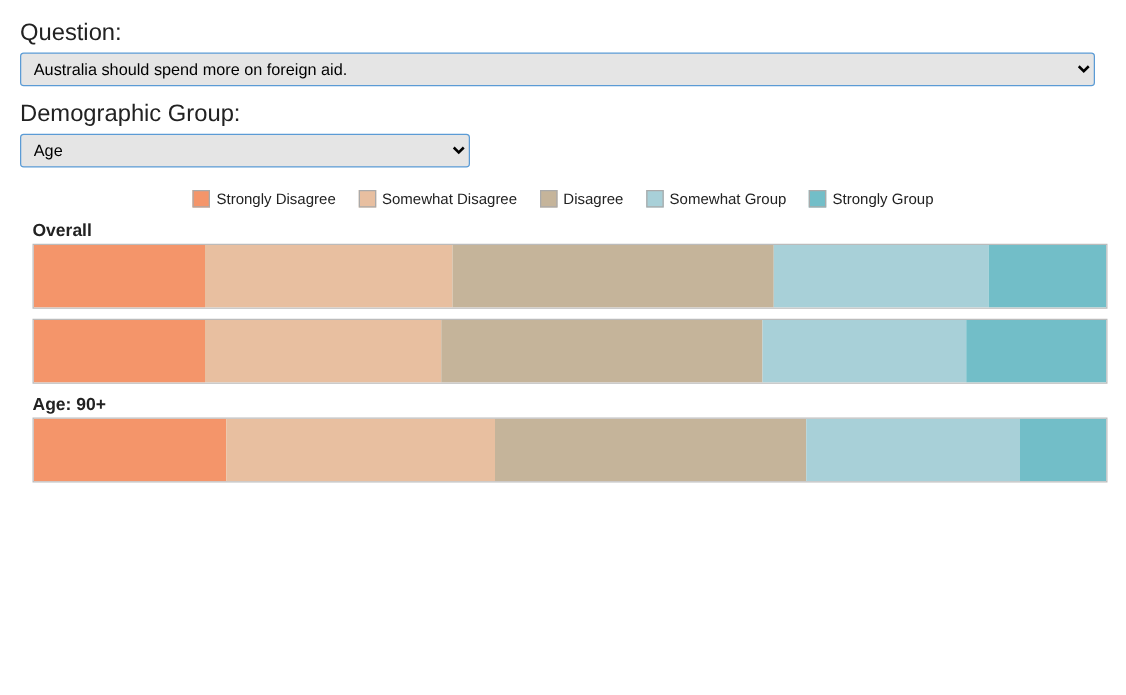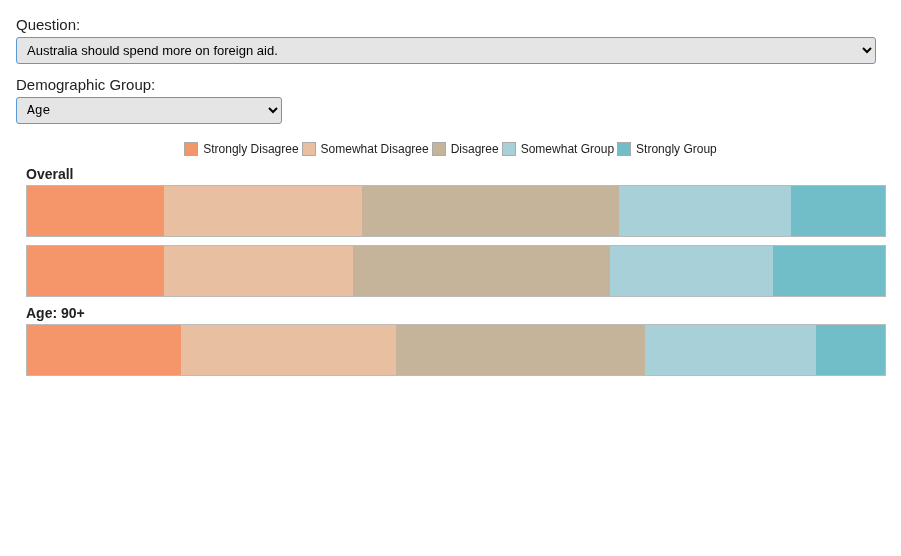--- a/index.html
+++ b/index.html
@@ -6,46 +6,45 @@
     body {
       font-family: Arial, sans-serif;
       font-size: 13px;
       background: #fff;
       color: #222;
       padding: 16px;
       width: 901px;
       min-height: 556px;
     }
     .label {
-      font-size: 15px;
+      font-size: 19px;
       margin-bottom: 4px;
     }
     .dropdown-wrapper {
       margin-bottom: 12px;
     }
     select {
       border: 1.5px solid #5b9bd5;
       border-radius: 3px;
       padding: 4px 6px;
       font-size: 13px;
       background: #e5e5e5;
       appearance: auto;
     }
     #question-select {
       width: 860px;
     }
     #demographic-select {
-      width: 266px;
-      font-family: Liberation Mono, monospace;
+      width: 360px;
     }
     .legend {
       display: flex;
       align-items: flex-start;
       justify-content: center;
-      gap: 3px;
+      gap: 18px;
       margin: 18px 0 10px 0;
     }
     .legend-item {
       display: flex;
       align-items: center;
       gap: 5px;
       font-size: 12px;
     }
     .legend-box {
       width: 14px;

